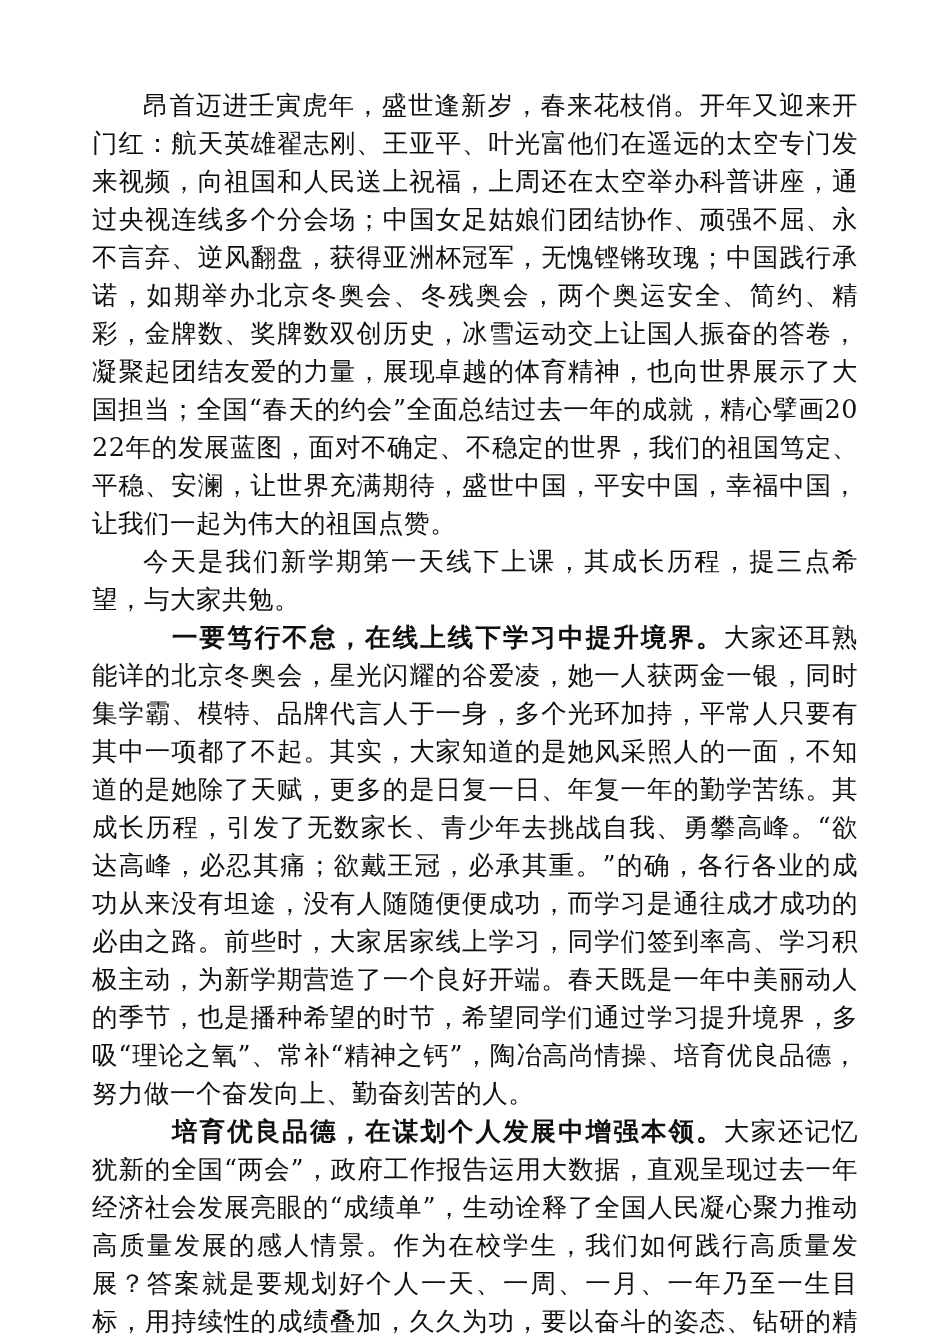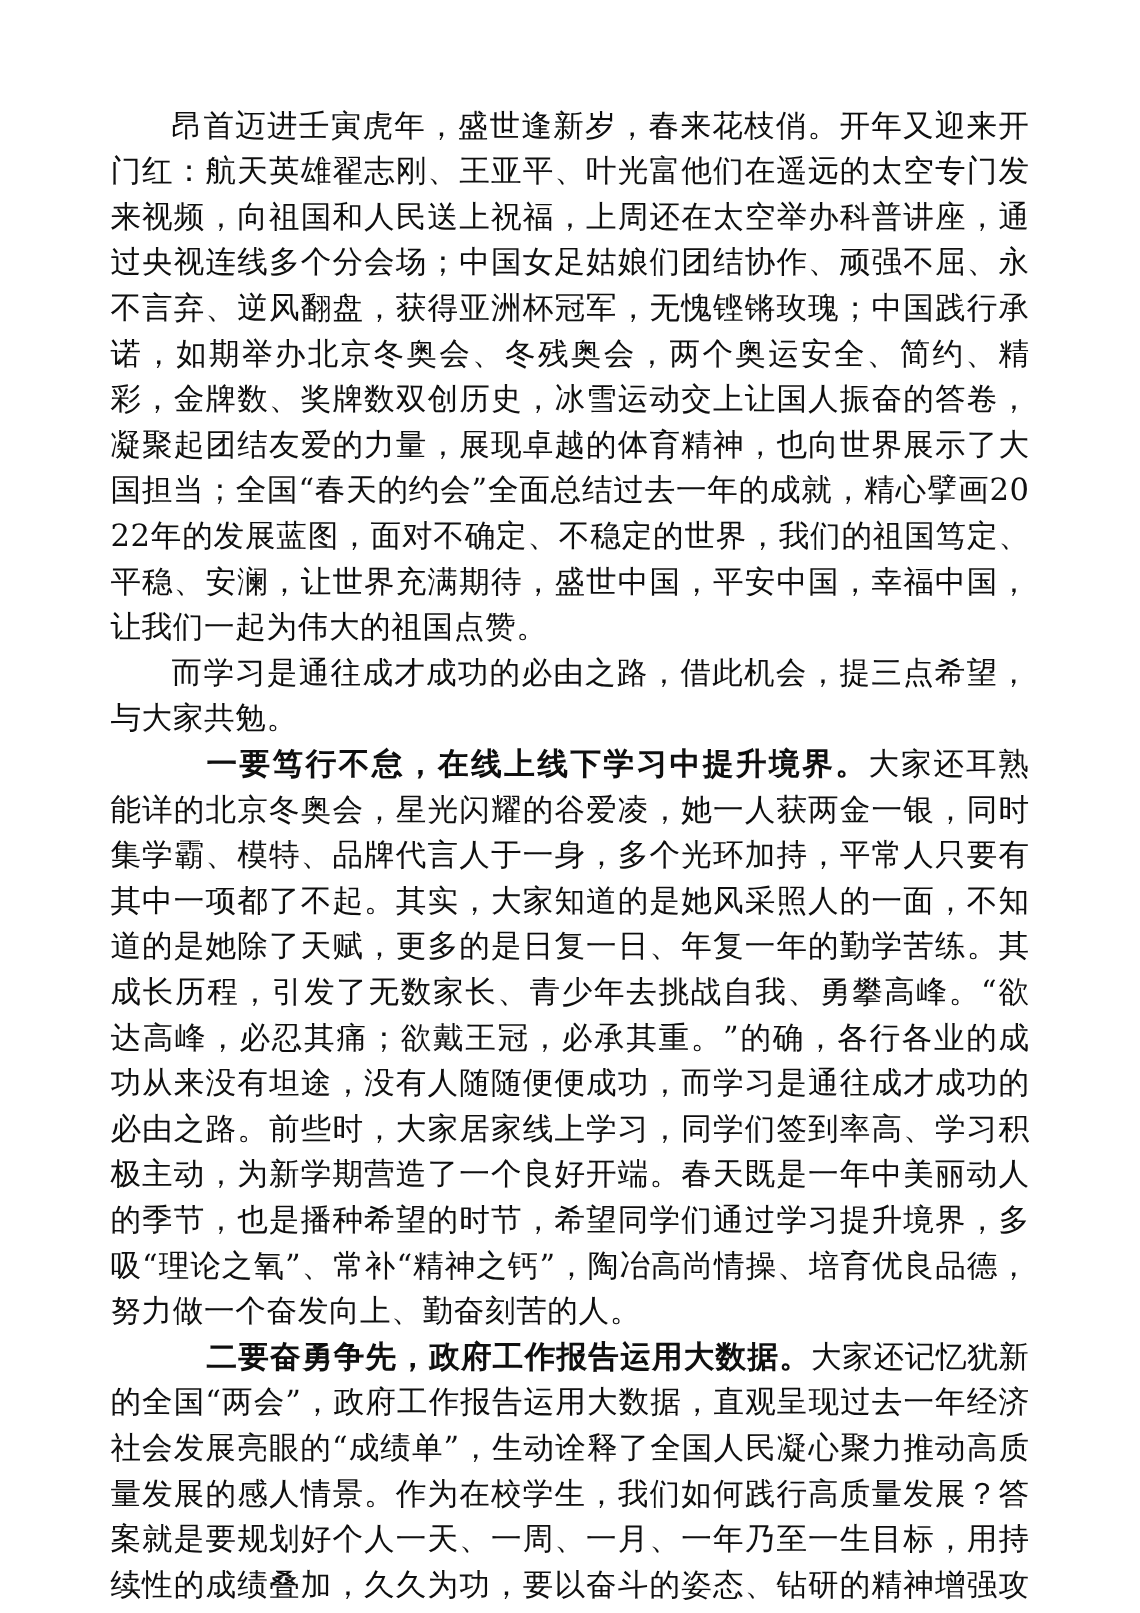--- a/index.html
+++ b/index.html
@@ -64,25 +64,25 @@
 <body>
 
 <div class="page">
   <div class="page-body">
 
     <p class="para">
       <span>昂首迈进壬寅虎年，盛世逢新岁，春来花枝俏。开年又迎来开门红：航天英雄翟志刚、王亚平、叶光富他们在遥远的太空专门发来视频，向祖国和人民送上祝福，上周还在太空举办科普讲座，通过央视连线多个分会场；中国女足姑娘们团结协作、顽强不屈、永不言弃、逆风翻盘，获得亚洲杯冠军，无愧铿锵玫瑰；中国践行承诺，如期举办北京冬奥会、冬残奥会，两个奥运安全、简约、精彩，金牌数、奖牌数双创历史，冰雪运动交上让国人振奋的答卷，凝聚起团结友爱的力量，展现卓越的体育精神，也向世界展示了大国担当；全国“春天的约会”全面总结过去一年的成就，精心擘画2022年的发展蓝图，面对不确定、不稳定的世界，我们的祖国笃定、平稳、安澜，让世界充满期待，盛世中国，平安中国，幸福中国，让我们一起为伟大的祖国点赞。</span>
     </p>
 
     <p class="para">
-      <span>而学习是通往成才成功的必由之路，借此机会，提三点希望，与大家共勉。</span>
+      <span>今天是我们新学期第一天线下上课，其成长历程，提三点希望，与大家共勉。</span>
     </p>
 
     <p class="para">
       <span class="lead">一要笃行不怠，在线上线下学习中提升境界。</span><span>大家还耳熟能详的北京冬奥会，星光闪耀的谷爱凌，她一人获两金一银，同时集学霸、模特、品牌代言人于一身，多个光环加持，平常人只要有其中一项都了不起。其实，大家知道的是她风采照人的一面，不知道的是她除了天赋，更多的是日复一日、年复一年的勤学苦练。其成长历程，引发了无数家长、青少年去挑战自我、勇攀高峰。“欲达高峰，必忍其痛；欲戴王冠，必承其重。”的确，各行各业的成功从来没有坦途，没有人随随便便成功，而学习是通往成才成功的必由之路。前些时，大家居家线上学习，同学们签到率高、学习积极主动，为新学期营造了一个良好开端。春天既是一年中美丽动人的季节，也是播种希望的时节，希望同学们通过学习提升境界，多吸“理论之氧”、常补“精神之钙”，陶冶高尚情操、培育优良品德，努力做一个奋发向上、勤奋刻苦的人。</span>
     </p>
 
     <p class="para">
-      <span class="lead">二要奋勇争先，政府工作报告运用大数据。</span><span>大家还记忆犹新的全国“两会”，政府工作报告运用大数据，直观呈现过去一年经济社会发展亮眼的“成绩单”，生动诠释了全国人民凝心聚力推动高质量发展的感人情景。作为在校学生，我们如何践行高质量发展？答案就是要规划好个人一天、一周、一月、一年乃至一生目标，用持续性的成绩叠加，久久为功，要以奋斗的姿态、钻研的精神增强攻坚克难自觉，锤炼自身过硬本领。去年我校优秀校友彭学金荣获湖北省“长江学子”称号，并被推荐参加教育部“闪亮的日子——青春该有的模样”大学生就业创业人物事迹征集并成功入选；在校学生黄晓月、林佩林等</span>
+      <span class="lead">培育优良品德，在谋划个人发展中增强本领。</span><span>大家还记忆犹新的全国“两会”，政府工作报告运用大数据，直观呈现过去一年经济社会发展亮眼的“成绩单”，生动诠释了全国人民凝心聚力推动高质量发展的感人情景。作为在校学生，我们如何践行高质量发展？答案就是要规划好个人一天、一周、一月、一年乃至一生目标，用持续性的成绩叠加，久久为功，要以奋斗的姿态、钻研的精神增强攻坚克难自觉，锤炼自身过硬本领。去年我校优秀校友彭学金荣获湖北省“长江学子”称号，并被推荐参加教育部“闪亮的日子——青春该有的模样”大学生就业创业人物事迹征集并成功入选；在校学生黄晓月、林佩林等</span>
     </p>
 
   </div>
 </div>
 
 </body></html>

